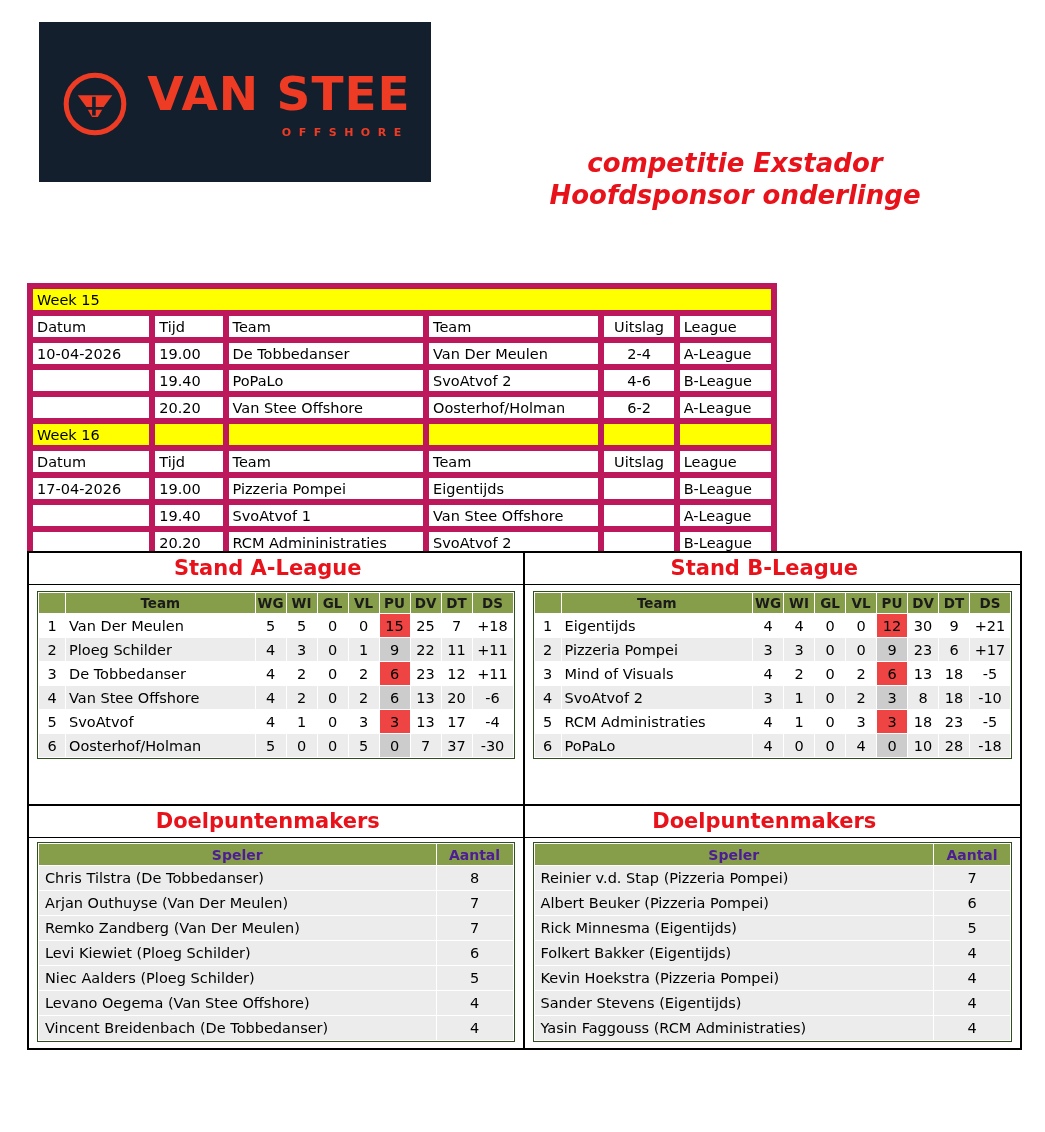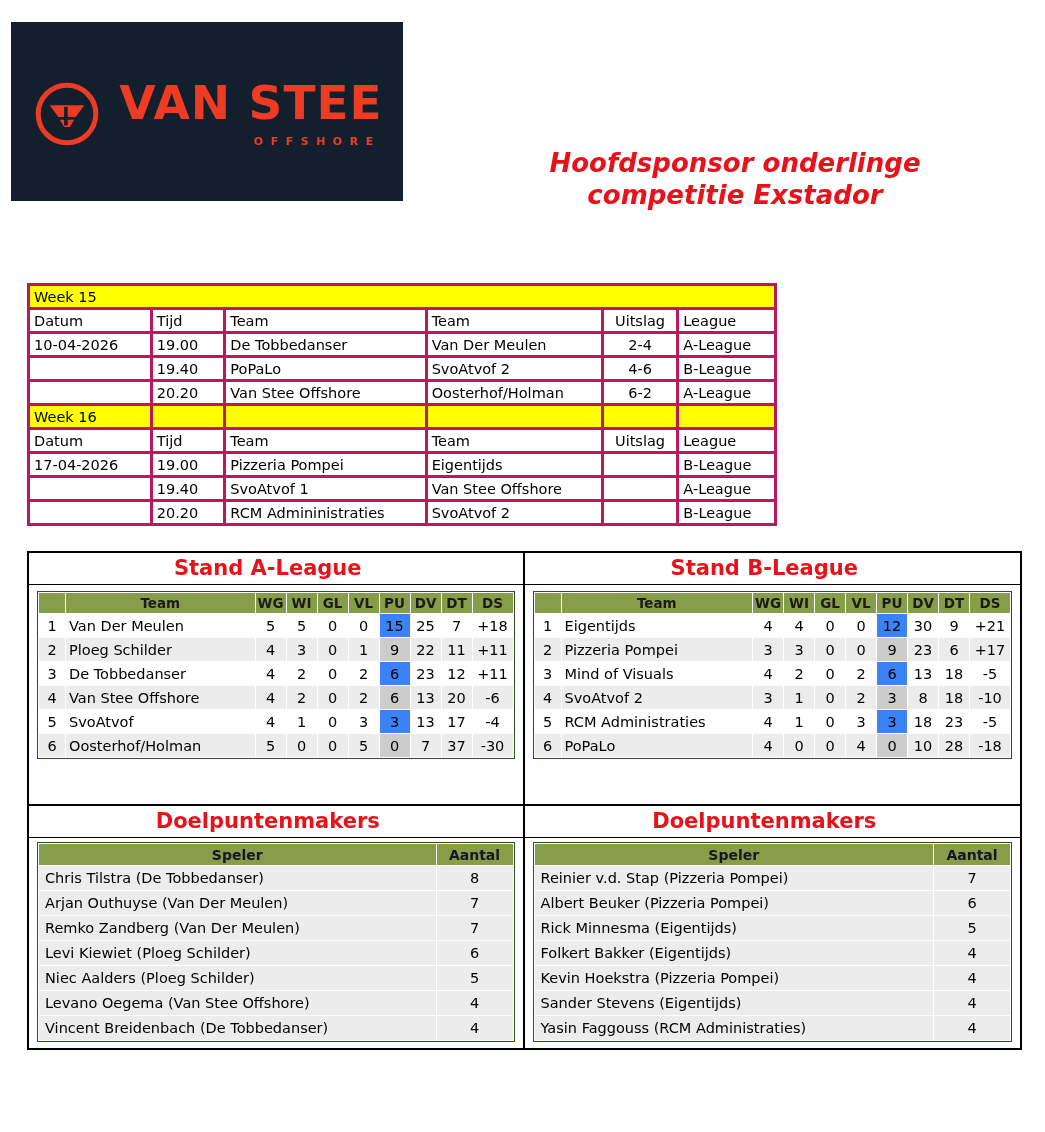--- a/index.html
+++ b/index.html
@@ -18,23 +18,23 @@
 
   
   .header {
     position: absolute;
     left: 0; top: 0;
     width: 1045px;
     height: 240px;
   }
   .logo-box {
     position: absolute;
-    left: 11px; top: 22px;
+    left: 39px; top: 22px;
     width: 392px;
-    height: 179px;
+    height: 160px;
     background: #141f2e;
     display: flex;
     align-items: center;
     justify-content: center;
   }
   .logo-inner {
     display: flex;
     align-items: center;
     gap: 16px;
     transform: translateY(2px);
@@ -87,21 +87,21 @@
     left: 27px;
     top: 283px;
   }
   table.schedule {
     border-collapse: collapse;
     font-size: 14.5px;
     table-layout: fixed;
     width: 750px;
   }
   table.schedule td {
-    border: 3px solid #be185d;
+    border: 6px solid #be185d;
     height: 21px;
     padding: 0 4px;
     white-space: nowrap;
     overflow: hidden;
   }
   .c-datum  { width: 122px; }
   .c-tijd   { width: 73px;  }
   .c-team1  { width: 200px; }
   .c-team2  { width: 175px; }
   .c-uitslag{ width: 75px; text-align: center; }
@@ -183,41 +183,41 @@
   table.stand td {
     background: #ffffff;
     height: 23px;
     padding: 0 3px;
     font-size: 14.5px;
     white-space: nowrap;
     overflow: hidden;
   }
   table.stand tr.alt td { background: #ececec; }
   table.stand tr.alt td.pu { background: #cccccc; }
-  table.stand td.pu { background: #3b82f6; }
+  table.stand td.pu { background: #ef4444; }
   td.rank  { width: 26px; text-align: center; }
   td.team  { text-align: left; }
   td.num   { text-align: center; }
   col.col-rank { width: 26px; }
   col.col-team { width: auto; }
   col.col-st   { width: 30px; }
   col.col-ds   { width: 40px; }
 
   
   table.scorers {
     border-collapse: separate;
     border-spacing: 1px;
     width: 100%;
     font-size: 14.5px;
     table-layout: fixed;
     border: 1px solid #2f4f21;
   }
   table.scorers th {
     background: #869d4a;
-    color: #0f172a;
+    color: #4c1d95;
     font-weight: bold;
     font-size: 14px;
     text-align: center;
     height: 21px;
     padding: 0;
   }
   table.scorers td {
     background: #ececec;
     height: 24px;
     padding: 0 6px;
@@ -245,22 +245,22 @@
         <rect x="46" y="40" width="5" height="26" fill="#141f2e"></rect>
       </svg>
       <div class="logo-words">
         <div class="logo-wordmark">VAN STEE</div>
         <div class="logo-sub">OFFSHORE</div>
       </div>
     </div>
   </div>
 
   <div class="sponsor-title">
+    <div>competitie Exstador</div>
     <div>Hoofdsponsor onderlinge</div>
-    <div>competitie Exstador</div>
   </div>
 </div>
 
 <div class="schedule-wrap">
   <table class="schedule">
     <colgroup>
       <col class="c-datum">
         <col class="c-tijd">
         <col class="c-team1">
       <col class="c-team2">

